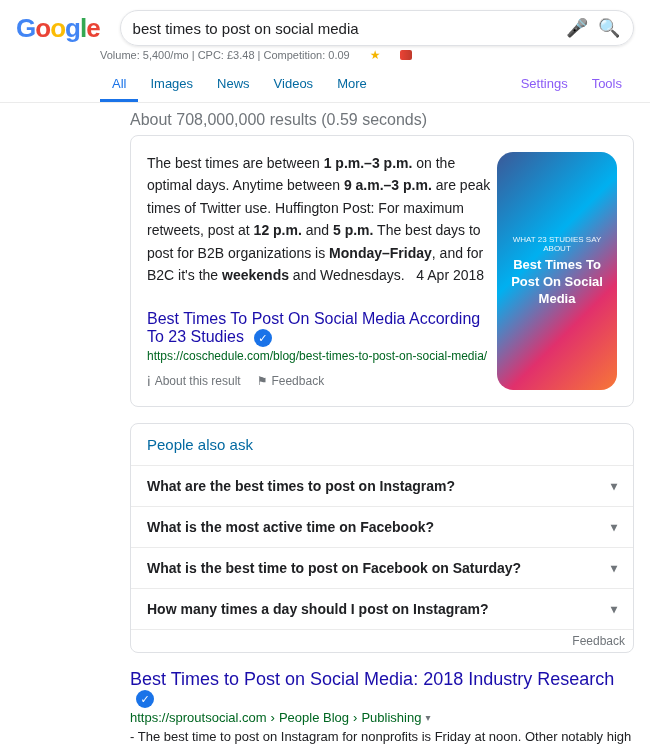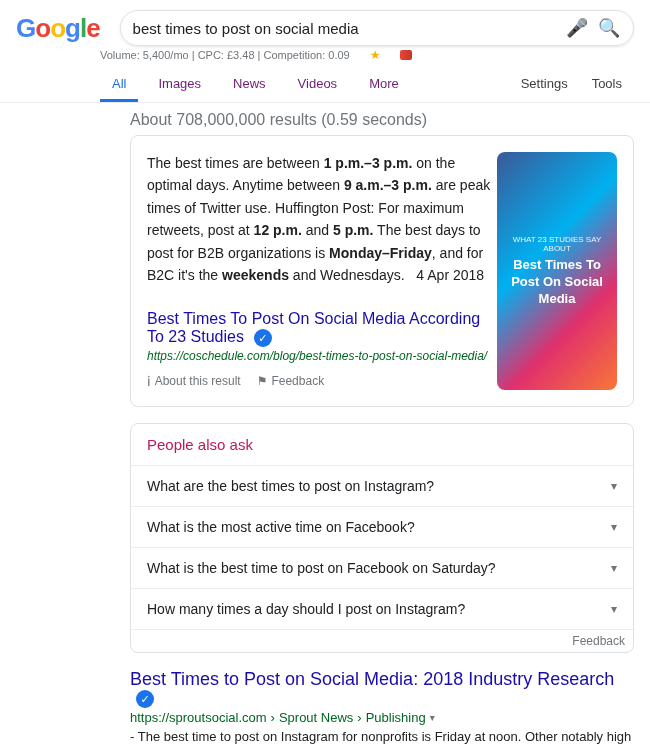--- a/index.html
+++ b/index.html
@@ -71,42 +71,42 @@
     }
     .star-icon { color: #f4b400; font-size: 12px; }
     .small-red { display: inline-block; width: 12px; height: 10px; background: linear-gradient(to right, #EA4335, #c0392b); border-radius: 2px; }
 
     
     .nav-tabs {
       display: flex;
       align-items: center;
       padding: 4px 16px 0 100px;
       border-bottom: 1px solid #ebebeb;
-      gap: 8px;
+      gap: 0;
     }
     .nav-tab {
       padding: 8px 12px;
       font-size: 13px;
-      color: #701a75;
+      color: #0369a1;
       cursor: pointer;
       text-decoration: none;
       white-space: nowrap;
       border-bottom: 3px solid transparent;
     }
     .nav-tab.active {
       color: #1a73e8;
       border-bottom: 3px solid #1a73e8;
       font-weight: 500;
     }
     .nav-right {
       margin-left: auto;
       display: flex;
       gap: 0;
     }
-    .nav-right .nav-tab { color: #404040; }
+    .nav-right .nav-tab { color: #8b5cf6; }
 
     
     .results-count {
       padding: 8px 16px 6px 130px;
       font-size: 16px;
       color: #70757a;
     }
 
     
     .main-content {
@@ -124,21 +124,21 @@
     .snippet-text {
       flex: 1;
       font-size: 14px;
       line-height: 1.6;
       color: #202124;
     }
     .snippet-image {
       width: 120px;
       flex-shrink: 0;
       background: linear-gradient(135deg, #3b5998 0%, #00b0f0 40%, #e1306c 70%, #f77737 100%);
-      border-radius: 8px;
+      border-radius: 16px;
       display: flex;
       flex-direction: column;
       align-items: center;
       justify-content: center;
       padding: 8px;
       color: white;
       text-align: center;
     }
     .snippet-image .img-subtitle {
       font-size: 8px;
@@ -155,21 +155,20 @@
     }
     .snippet-link a {
       color: #1a0dab;
       font-size: 16px;
       text-decoration: none;
     }
     .snippet-url {
       font-size: 12px;
       color: #006621;
       margin-top: 2px;
-      font-style: italic;
     }
     .snippet-actions {
       display: flex;
       align-items: center;
       gap: 16px;
       margin-top: 8px;
       color: #70757a;
       font-size: 12px;
     }
     .snippet-actions span {
@@ -195,32 +194,33 @@
     .paa-box {
       border: 1px solid #dfe1e5;
       border-radius: 8px;
       margin-bottom: 16px;
       overflow: hidden;
     }
     .paa-title {
       padding: 12px 16px;
       font-size: 15px;
       font-weight: 500;
-      color: #be185d;
+      color: #0369a1;
       border-bottom: 1px solid #ebebeb;
     }
     .paa-item {
       padding: 12px 16px;
       border-bottom: 1px solid #ebebeb;
       display: flex;
       justify-content: space-between;
       align-items: center;
       cursor: pointer;
       font-size: 14px;
       color: #202124;
+      font-weight: bold;
     }
     .paa-item:last-child { border-bottom: none; }
     .chevron { color: #70757a; font-size: 12px; }
     .paa-feedback {
       text-align: right;
       padding: 4px 8px;
       font-size: 12px;
       color: #70757a;
     }
 
@@ -345,21 +345,21 @@
   </div>
 
   <div class="search-result">
     <div class="result-title">
       <a href="#">Best Times to Post on Social Media: 2018 Industry Research</a>
       <span class="verified-badge">✓</span>
     </div>
     <div class="result-url-line">
       <span>https://sproutsocial.com</span>
       <span>›</span>
-      <span>Sprout News</span>
+      <span>People Blog</span>
       <span>›</span>
       <span>Publishing</span>
       <span class="dropdown-arrow">▾</span>
     </div>
     <div class="result-snippet">
        - The best time to post on Instagram for nonprofits is Friday at noon. Other notably high engagement times include Tuesday at 3 and 9 p.m., Wednesday 3 to 4 p.m.,  and Friday at 10 a.m. The safest times to post are weekdays from noon to 5 p.m.
     </div>
   </div>
 
 </div>

